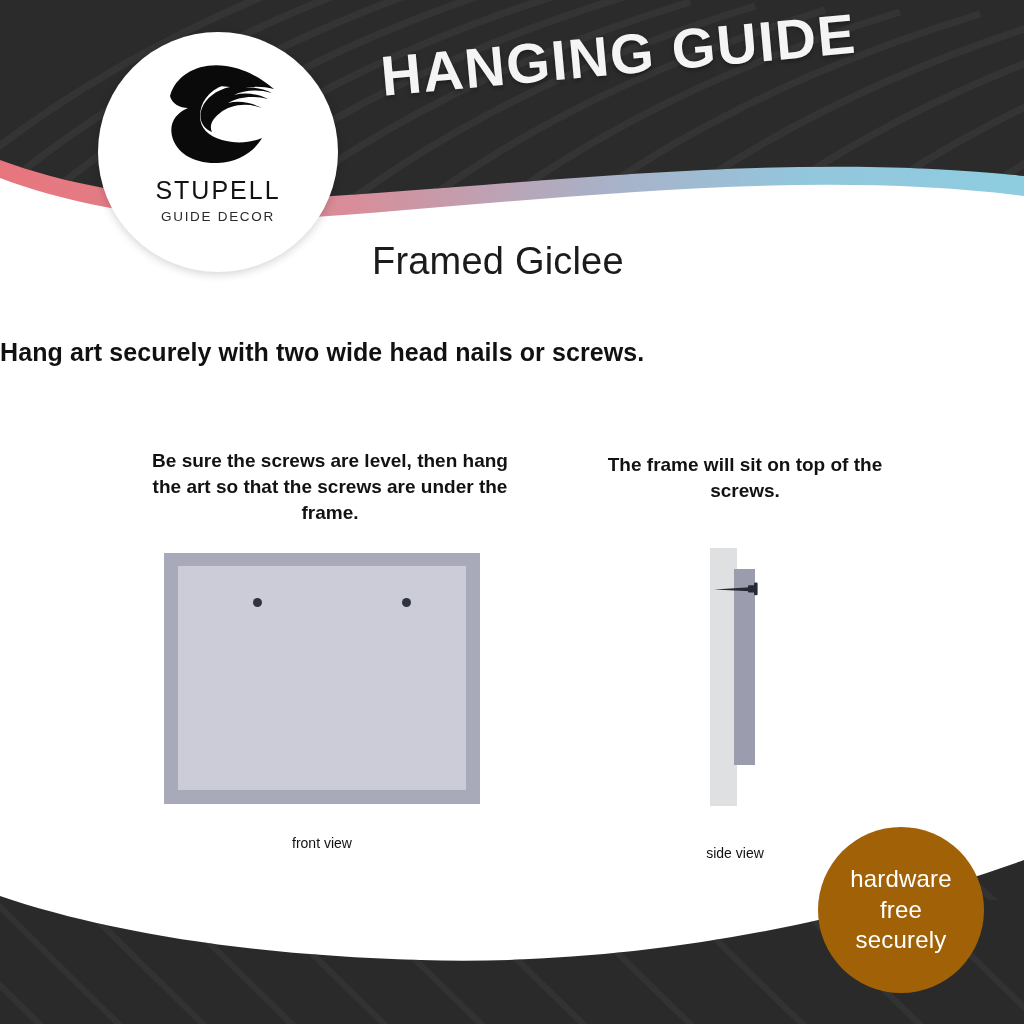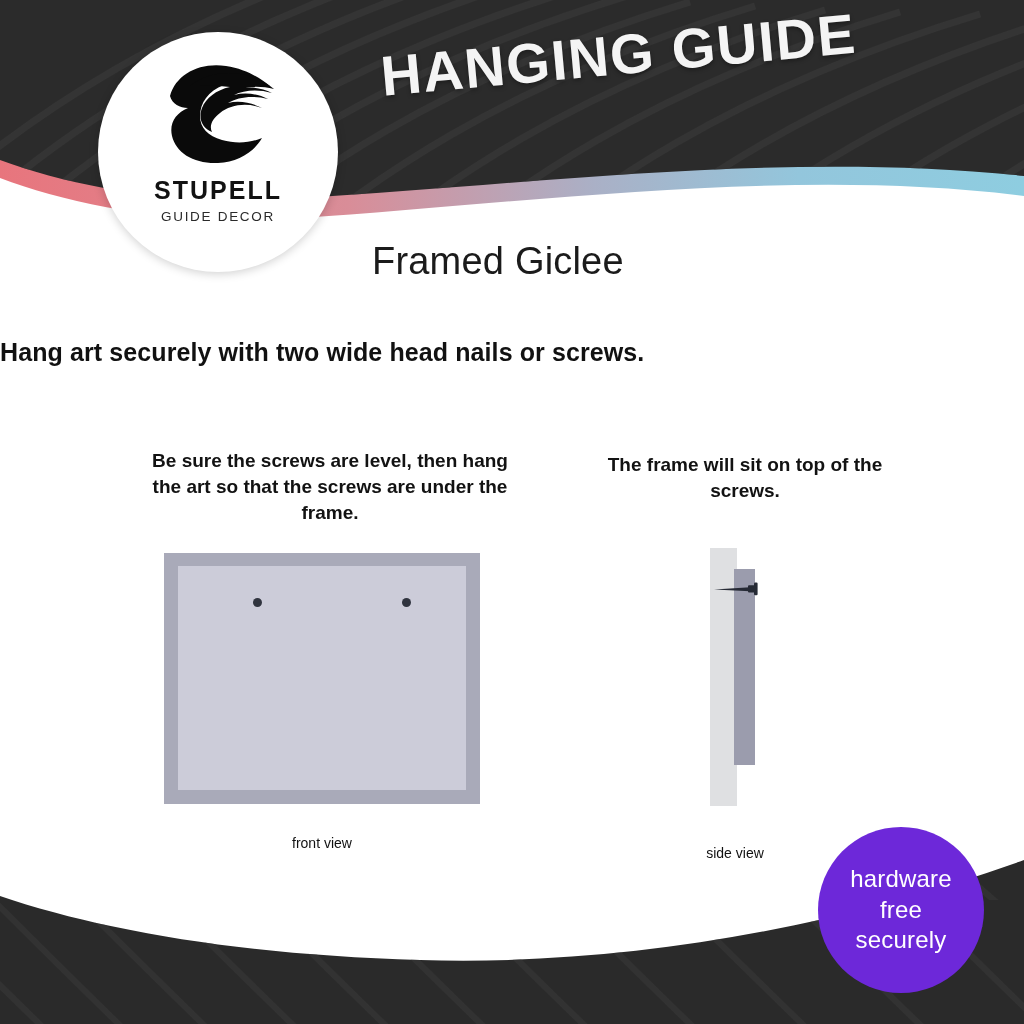--- a/index.html
+++ b/index.html
@@ -49,21 +49,21 @@
   }
   .logo-mark {
     margin-top: 24px;
     width: 128px;
     height: 118px;
   }
   .logo-name {
     font-size: 25px;
     letter-spacing: 2.0px;
     color: #121212;
-    font-weight: 700;
+    font-weight: 400;
     margin-top: 2px;
     font-family: "Liberation Sans", sans-serif;
   }
   .logo-sub {
     font-size: 13.5px;
     letter-spacing: 1.7px;
     color: #2a2a2a;
     font-weight: 400;
     margin-top: 4px;
   }
@@ -200,21 +200,21 @@
   .view-label-side  { left: 640px; top: 845px; width: 190px; }
 
   
   .hw-badge {
     position: absolute;
     left: 818px;
     top: 827px;
     width: 166px;
     height: 166px;
     border-radius: 50%;
-    background: #6d28d9;
+    background: #a16207;
     z-index: 7;
     display: flex;
     flex-direction: column;
     align-items: center;
     justify-content: center;
     color: #ffffff;
     font-size: 24px;
     font-weight: 400;
     line-height: 1.28;
     text-align: center;

